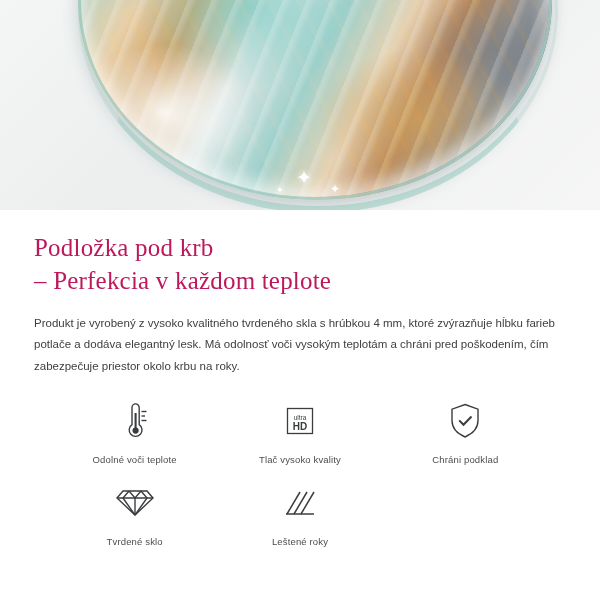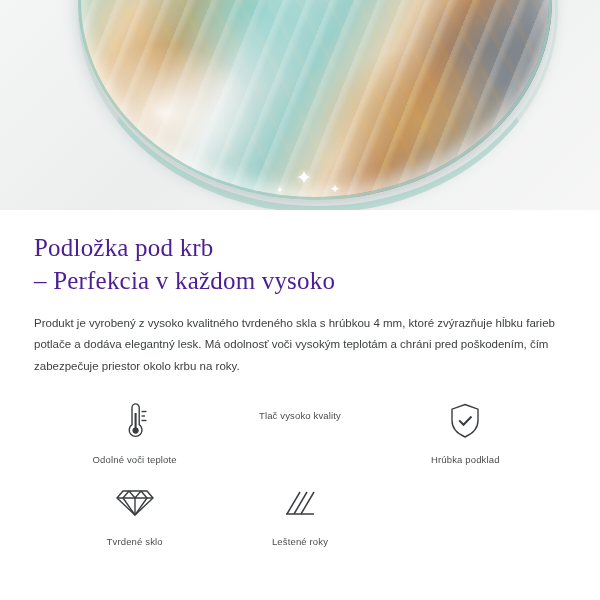--- a/index.html
+++ b/index.html
@@ -113,21 +113,21 @@
 
   
   .content {
     position: relative;
     padding: 22px 34px 0 34px;
   }
   .headline {
     font-family: "Liberation Serif", serif;
     font-size: 25px;
     line-height: 1.30;
-    color: #4c1d95;
+    color: #be185d;
     font-weight: 400;
     margin: 0 0 16px 0;
     letter-spacing: 0.2px;
   }
   .headline .line2 {
     display: block;
   }
   .body-copy {
     font-size: 11.5px;
     line-height: 1.85;
@@ -179,52 +179,59 @@
     </div>
     <div class="glass-rim"></div>
     <span class="sparkle s1">✦</span>
     <span class="sparkle s2">✦</span>
     <span class="sparkle s3">✦</span>
   </div>
 
   <div class="content">
     <h1 class="headline">
       <span>Podložka pod krb</span>
-      <span class="line2">– Perfekcia v každom vysoko</span>
+      <span class="line2">– Perfekcia v každom teplote</span>
     </h1>
     <p class="body-copy">Produkt je vyrobený z vysoko kvalitného tvrdeného skla s hrúbkou 4 mm, ktoré zvýrazňuje hĺbku farieb potlače a dodáva elegantný lesk. Má odolnosť voči vysokým teplotám a chráni pred poškodením, čím zabezpečuje priestor okolo krbu na roky.</p>
 
     <div class="features">
 
       <div class="feature">
         <div class="feature-icon">
           <svg width="34" height="40" viewBox="0 0 34 40" fill="none" stroke="#3a3d3f" stroke-width="1.4">
             <path d="M14 6.5a3.6 3.6 0 0 1 7.2 0v17.2a6.4 6.4 0 1 1-7.2 0z"></path>
             <circle cx="17.6" cy="29.6" r="3.1" fill="#3a3d3f" stroke="none"></circle>
             <line x1="17.6" y1="12" x2="17.6" y2="27.5" stroke-width="2.1"></line>
             <line x1="23.5" y1="10.5" x2="28.5" y2="10.5"></line>
             <line x1="23.5" y1="15" x2="27" y2="15"></line>
             <line x1="23.5" y1="19.5" x2="28.5" y2="19.5"></line>
           </svg>
         </div>
         <div class="feature-label">Odolné voči teplote</div>
       </div>
 
       <div class="feature">
+        <div class="feature-icon">
+          <svg width="40" height="40" viewBox="0 0 40 40">
+            <rect x="7.5" y="7.5" width="25" height="25" fill="none" stroke="#3a3d3f" stroke-width="1.3"></rect>
+            <text x="20" y="18.5" text-anchor="middle" font-family="Liberation Sans, sans-serif" font-size="6.5" fill="#3a3d3f">ultra</text>
+            <text x="20" y="28.5" text-anchor="middle" font-family="Liberation Sans, sans-serif" font-size="10" font-weight="bold" fill="#3a3d3f">HD</text>
+          </svg>
+        </div>
         <div class="feature-label">Tlač vysoko kvality</div>
       </div>
 
       <div class="feature">
         <div class="feature-icon">
           <svg width="36" height="42" viewBox="0 0 36 42" fill="none" stroke="#3a3d3f" stroke-width="1.4">
             <path d="M18 4.5 31 9.2v11.4c0 8.2-5.6 13.3-13 16.4-7.4-3.1-13-8.2-13-16.4V9.2z"></path>
             <path d="M12.2 20.4l4.3 4.4 8-8.3" stroke-width="2"></path>
           </svg>
         </div>
-        <div class="feature-label">Hrúbka podklad</div>
+        <div class="feature-label">Chráni podklad</div>
       </div>
 
       <div class="feature">
         <div class="feature-icon">
           <svg width="40" height="36" viewBox="0 0 40 36" fill="none" stroke="#3a3d3f" stroke-width="1.4">
             <path d="M8 6h24l6 7-18 17L2 13z"></path>
             <path d="M2 13h36"></path>
             <path d="M14 6l-6 7 12 17"></path>
             <path d="M26 6l6 7-12 17"></path>
             <path d="M14 6l6 7 6-7"></path>

